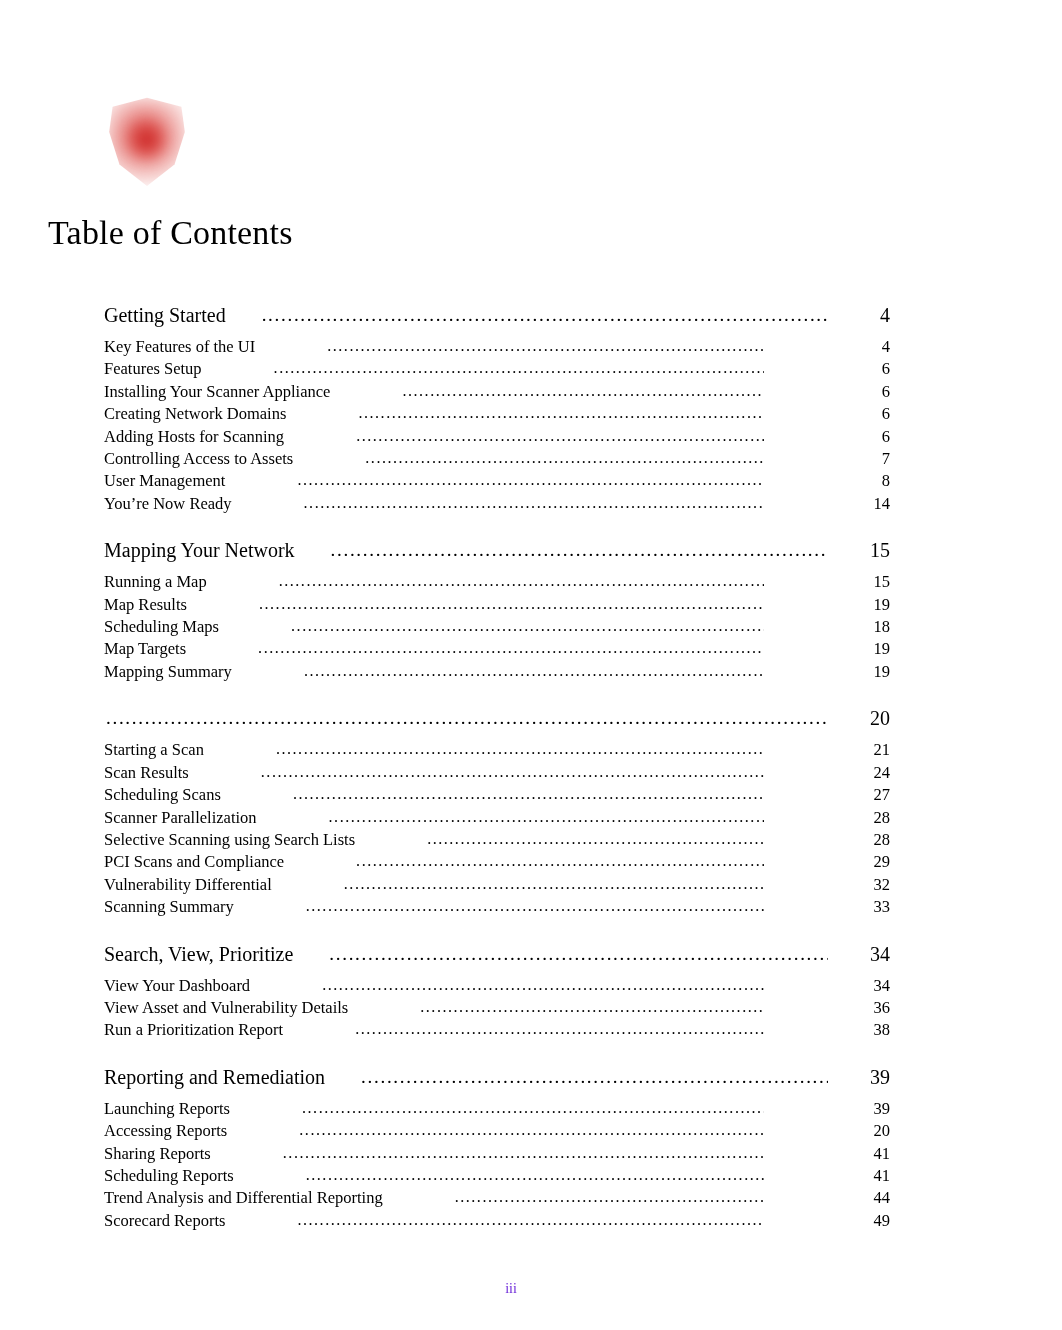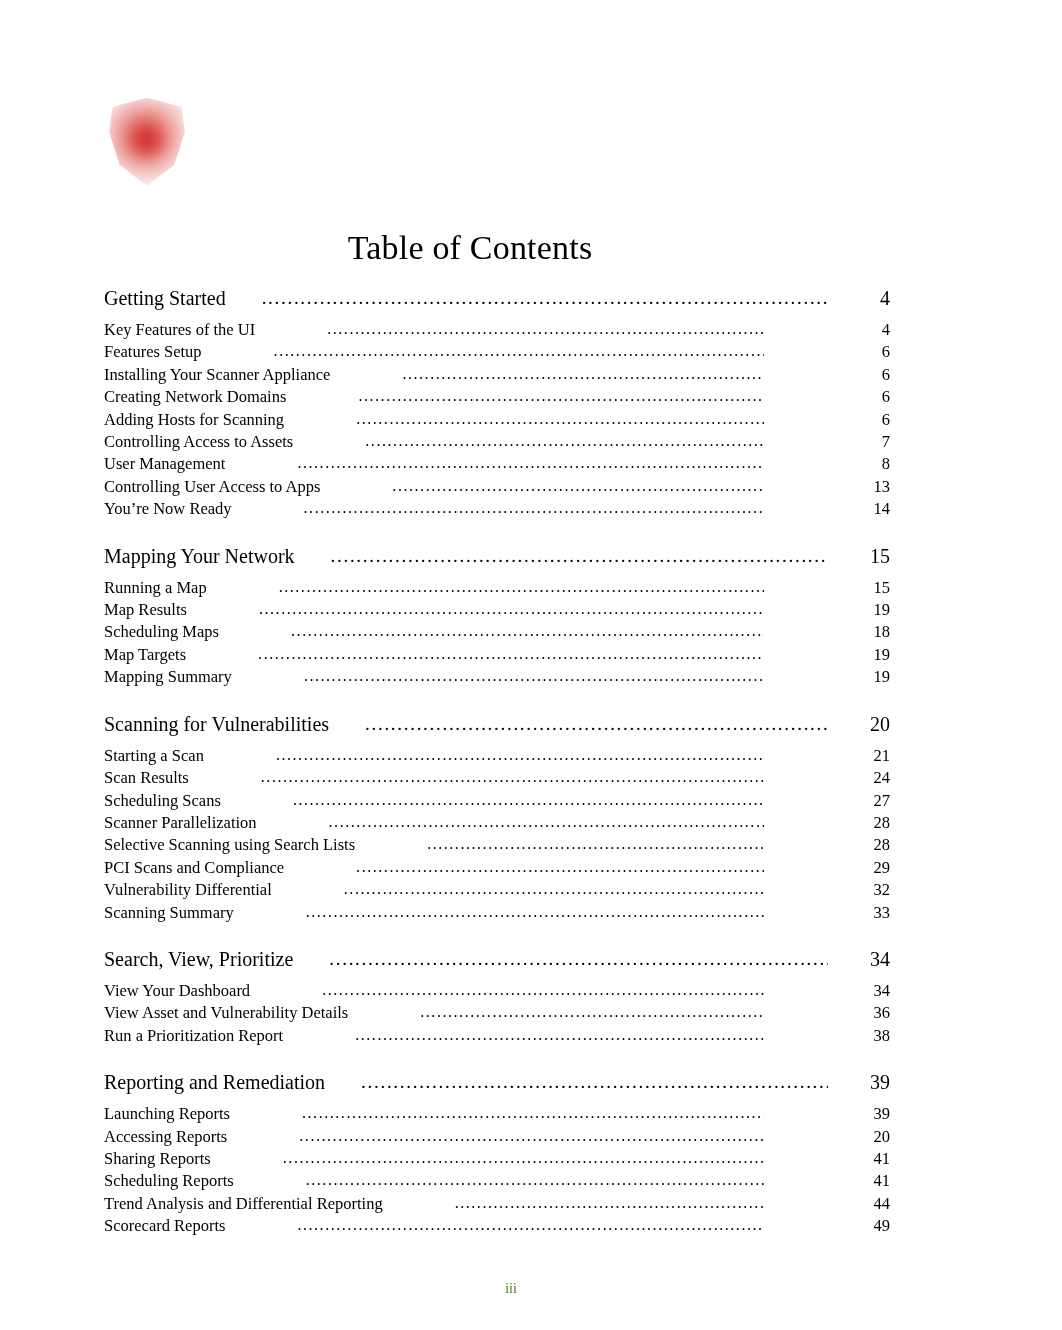--- a/index.html
+++ b/index.html
@@ -52,34 +52,35 @@
         rgba(220,70,66,0.6) 45%,
         rgba(235,140,136,0.18) 75%,
         rgba(255,255,255,0) 100%);
     filter: blur(6px);
   }
 
   
   #doc-title {
     position: absolute;
     left: 0;
-    top: 203px;
+    top: 188px;
     width: 940px;
-    text-align: center;
+    text-align: left;
     font-size: 34px;
     line-height: 44px;
     font-weight: normal;
     letter-spacing: 0.2px;
+    padding-left: 48px;
   }
 
   
   #toc {
     position: absolute;
     left: 104px;
-    top: 281px;
+    top: 298px;
     width: 786px;
   }
   .toc-group { margin-bottom: 0; }
   .toc-group + .toc-group { margin-top: 18px; }
 
   .toc-row {
     display: flex;
     align-items: baseline;
     width: 100%;
     white-space: nowrap;
@@ -130,21 +131,21 @@
   .toc-row.level2 .toc-page { width: 32px; font-size: 16.5px; }
 
   
   #page-footer {
     position: absolute;
     left: 0;
     top: 1281px;
     width: 1022px;
     text-align: center;
     font-size: 14px;
-    color: #4d7c0f;
+    color: #6d28d9;
   }
 </style>
 </head>
 <body>
 
 <div id="logo">
   <div class="shield"></div>
   <div class="shield-core"></div>
 </div>
 
@@ -186,25 +187,20 @@
         <span class="toc-label">Controlling Access to Assets</span>
         <span class="toc-leader"></span>
         <span class="toc-page">7</span>
       </div>
       <div class="toc-row level2">
         <span class="toc-label">User Management</span>
         <span class="toc-leader"></span>
         <span class="toc-page">8</span>
       </div>
       <div class="toc-row level2">
-        <span class="toc-label">Controlling User Access to Apps</span>
-        <span class="toc-leader"></span>
-        <span class="toc-page">13</span>
-      </div>
-      <div class="toc-row level2">
         <span class="toc-label">You’re Now Ready</span>
         <span class="toc-leader"></span>
         <span class="toc-page">14</span>
       </div>
     </div>
     <div class="toc-group">
       <div class="toc-row level1">
         <span class="toc-label">Mapping Your Network</span>
         <span class="toc-leader"></span>
         <span class="toc-page">15</span>
@@ -230,21 +226,20 @@
         <span class="toc-page">19</span>
       </div>
       <div class="toc-row level2">
         <span class="toc-label">Mapping Summary</span>
         <span class="toc-leader"></span>
         <span class="toc-page">19</span>
       </div>
     </div>
     <div class="toc-group">
       <div class="toc-row level1">
-        <span class="toc-label">Scanning for Vulnerabilities</span>
         <span class="toc-leader"></span>
         <span class="toc-page">20</span>
       </div>
       <div class="toc-row level2">
         <span class="toc-label">Starting a Scan</span>
         <span class="toc-leader"></span>
         <span class="toc-page">21</span>
       </div>
       <div class="toc-row level2">
         <span class="toc-label">Scan Results</span>

